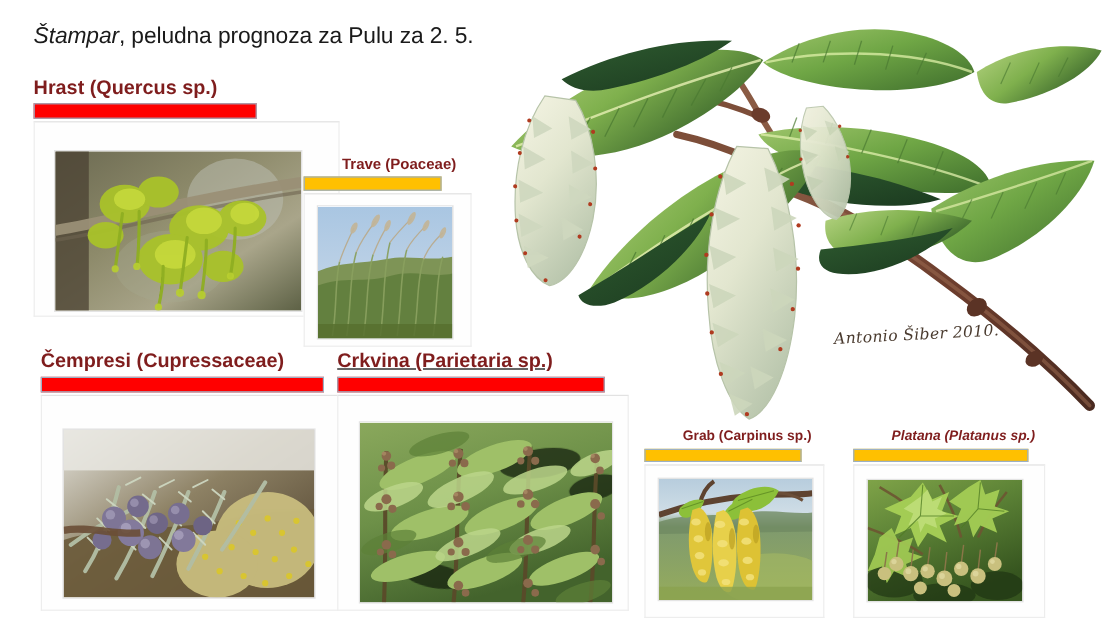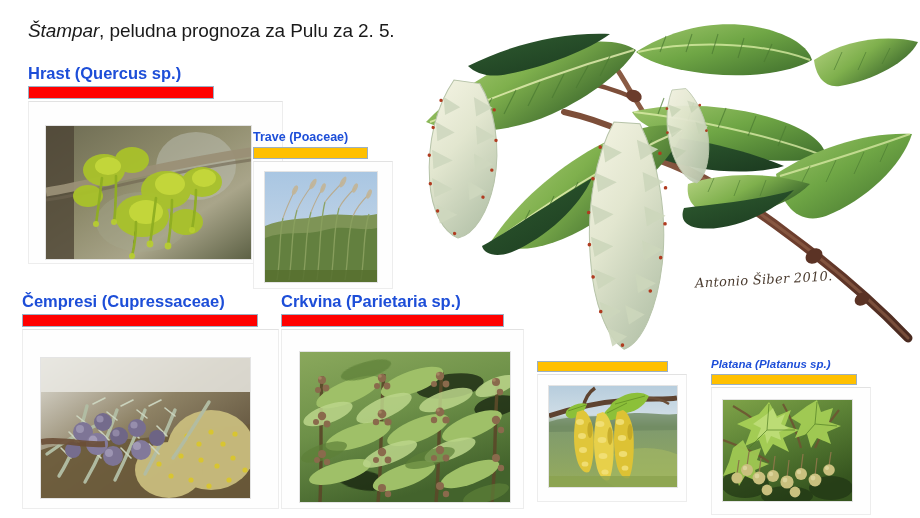--- a/index.html
+++ b/index.html
@@ -30,21 +30,21 @@
   #slide-title .src {
     font-style: italic;
   }
 
   
   .card {
     position: absolute;
   }
   .card-label {
     font-weight: bold;
-    color: #1d4ed8;
+    color: #7f1d1d;
     white-space: nowrap;
     line-height: 1.15;
   }
   .card-bar {
     box-sizing: border-box;
     border: 1px solid #9BB0C4;
     margin-top: 3px;
   }
   .card-bar.level-high   { background: #FF0000; }
   .card-bar.level-medium { background: #FFC000; }
@@ -60,21 +60,21 @@
   }
   .photo {
     position: absolute;
     overflow: hidden;
     box-shadow: 0 0 0 1px rgba(0,0,0,0.10);
   }
   .photo > svg { display: block; }
 
   
   .lbl-lg { font-size: 16.5px; }
-  .lbl-sm { font-size: 11.5px; }
+  .lbl-sm { font-size: 11.5px; padding-left: 32px; }
 
   
   #illustration {
     position: absolute;
     left: 396px;
     top: -6px;
     width: 528px;
     height: 356px;
     pointer-events: none;
   }
@@ -405,21 +405,21 @@
           <ellipse cx="78" cy="10" rx="2.4" ry="6" transform="rotate(28 78 10)"></ellipse>
           <ellipse cx="90" cy="16" rx="2.2" ry="5" transform="rotate(26 90 16)"></ellipse>
           <ellipse cx="104" cy="22" rx="2.2" ry="5" transform="rotate(24 104 22)"></ellipse>
         </g>
         <rect x="0" y="98" width="112" height="12" fill="#57702f" opacity="0.85"></rect>
       </svg>
     </div>
   </div>
 </div>
 
-<div class="card" style="left:22px; top:292px;">
+<div class="card" style="left:34px; top:292px;">
   <div class="card-label lbl-lg">Čempresi (Cupressaceae)</div>
   <div class="card-bar level-high" style="width:236px;height:13px;"></div>
   <div class="card-box" style="width:257px;height:180px;">
     <div class="photo" style="left:18px;top:28px;width:209px;height:140px;">
       <svg width="209" height="140" viewBox="0 0 209 140">
         <defs>
           <linearGradient id="cypBg" x1="0" y1="0" x2="1" y2="1">
             <stop offset="0%" stop-color="#e4e3dd"></stop>
               <stop offset="45%" stop-color="#8d8164"></stop>
             <stop offset="100%" stop-color="#4a3b28"></stop>
@@ -494,21 +494,21 @@
             <circle cx="96" cy="88" r="4" fill="#aea7c2" opacity="0.7"></circle>
           <circle cx="116" cy="80" r="8" fill="#6d6484"></circle>
           <circle cx="32" cy="92" r="8" fill="#766d8e"></circle>
         </g>
         <path d="M0,84 C20,80 42,88 64,86" stroke="#6a4e36" stroke-width="6" fill="none" opacity="0.9"></path>
       </svg>
     </div>
   </div>
 </div>
 
-<div class="card" style="left:281px; top:292px;">
+<div class="card" style="left:281px; top:292px;text-decoration:underline;">
   <div class="card-label lbl-lg">Crkvina (Parietaria sp.)</div>
   <div class="card-bar level-high" style="width:223px;height:13px;"></div>
   <div class="card-box" style="width:243px;height:180px;">
     <div class="photo" style="left:18px;top:22px;width:210px;height:150px;">
       <svg width="210" height="150" viewBox="0 0 210 150">
         <defs>
           <linearGradient id="parBg" x1="0" y1="0" x2="0.4" y2="1">
             <stop offset="0%" stop-color="#8aa85c"></stop>
               <stop offset="50%" stop-color="#6d9048"></stop>
             <stop offset="100%" stop-color="#43632c"></stop>
@@ -601,20 +601,21 @@
             <circle cx="194" cy="28" r="1.8"></circle>
           <circle cx="80" cy="60" r="1.8"></circle>
             <circle cx="138" cy="58" r="1.8"></circle>
         </g>
       </svg>
     </div>
   </div>
 </div>
 
 <div class="card" style="left:537px; top:358px;">
+  <div class="card-label lbl-sm">Grab (Carpinus sp.)</div>
   <div class="card-bar level-medium" style="width:131px;height:11px;"></div>
   <div class="card-box" style="width:150px;height:128px;">
     <div class="photo" style="left:11px;top:11px;width:128px;height:101px;">
       <svg width="128" height="101" viewBox="0 0 128 101">
         <defs>
           <linearGradient id="grabBg" x1="0" y1="0" x2="0" y2="1">
             <stop offset="0%" stop-color="#b7cddd"></stop>
               <stop offset="28%" stop-color="#cfdde6"></stop>
             <stop offset="40%" stop-color="#7f9a6e"></stop>
               <stop offset="100%" stop-color="#96ac5c"></stop>

